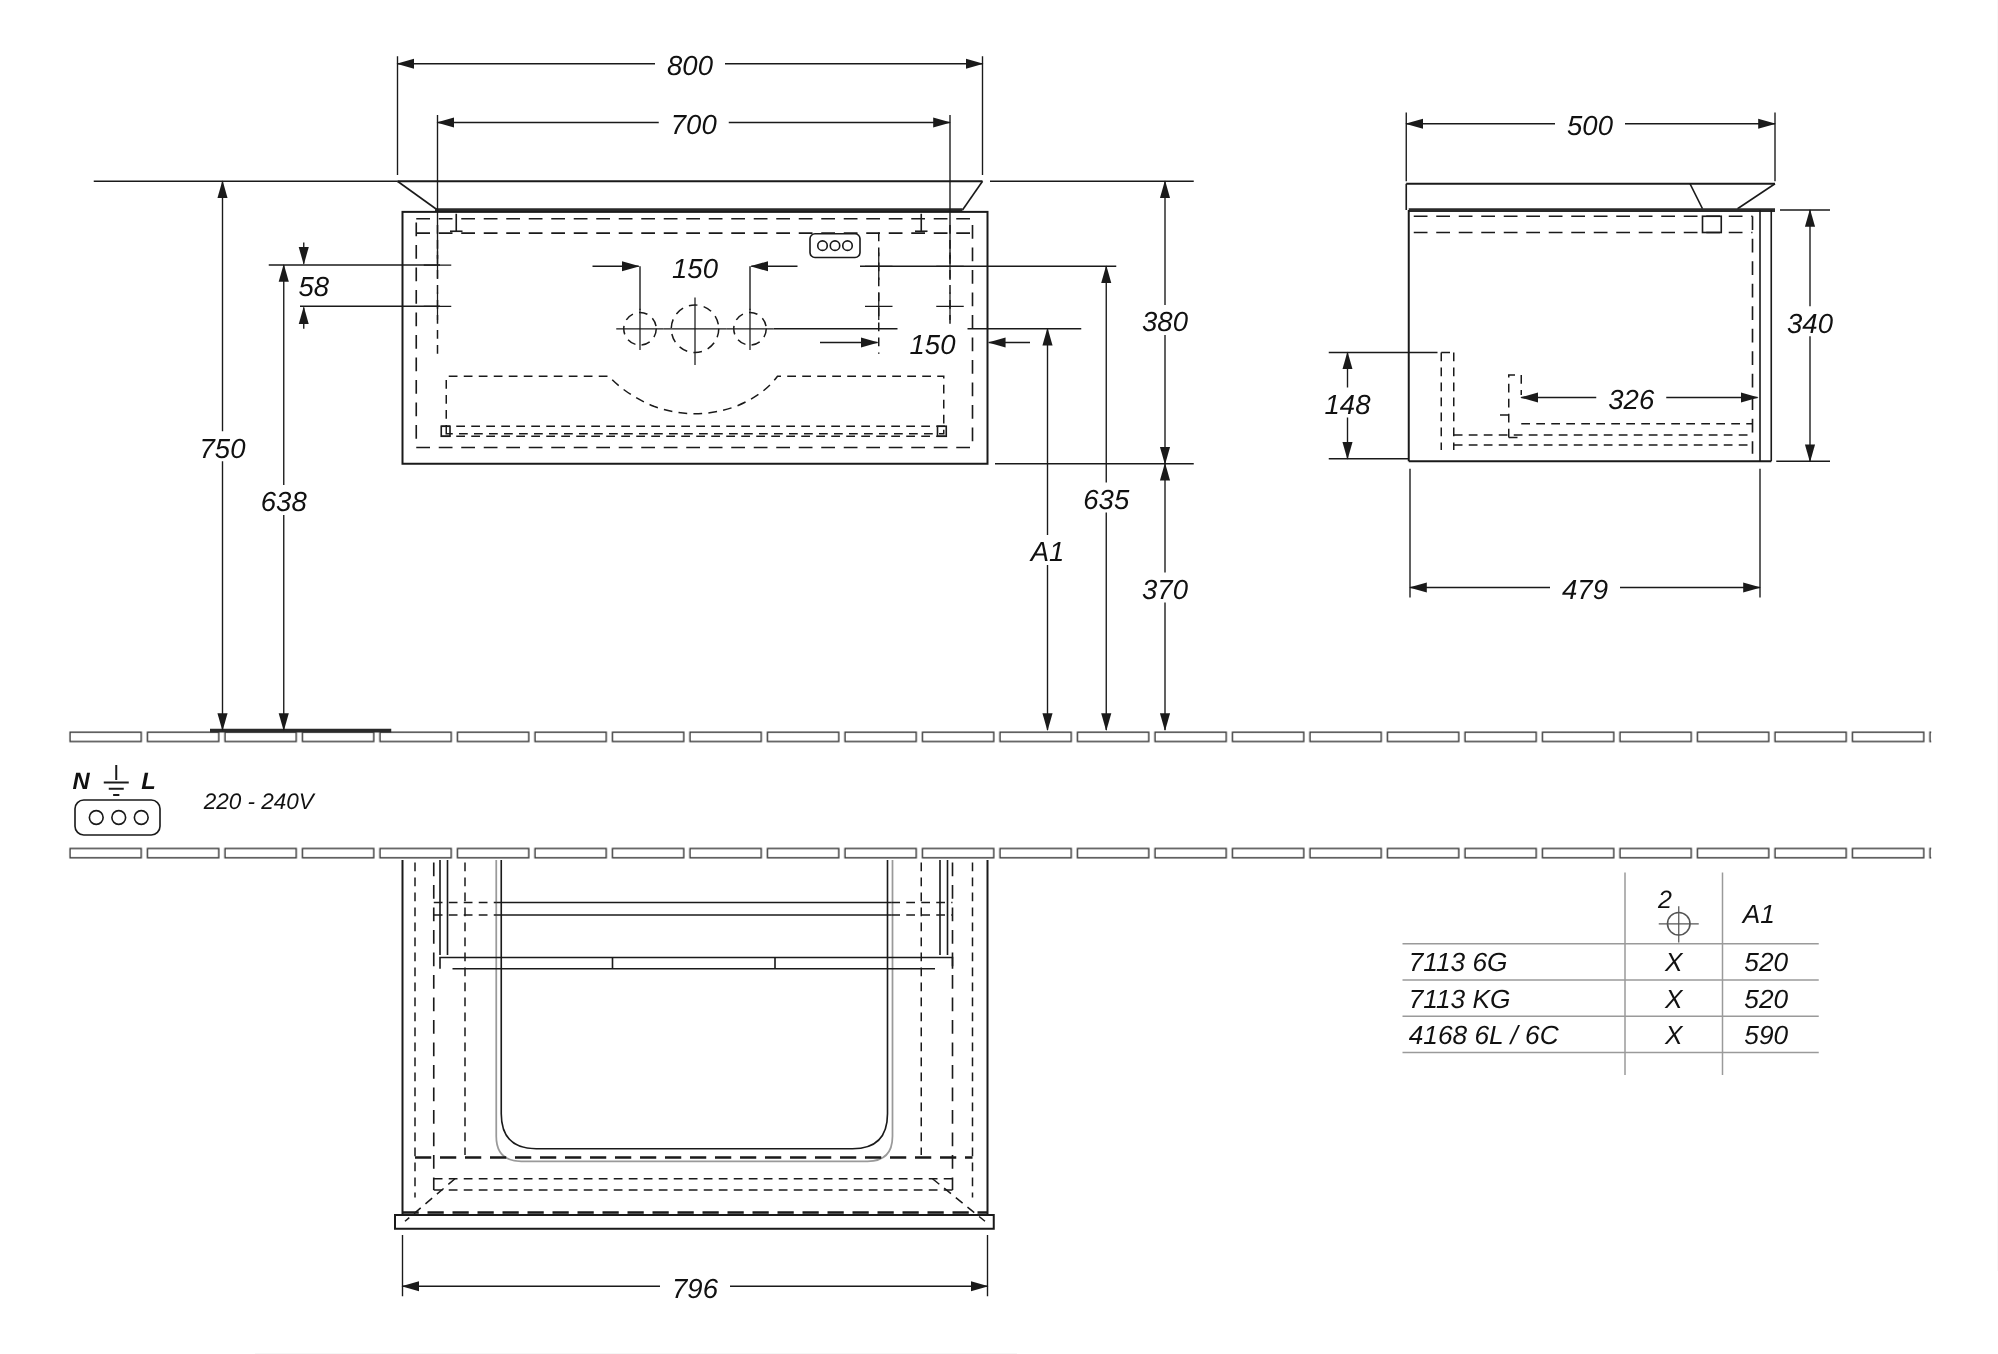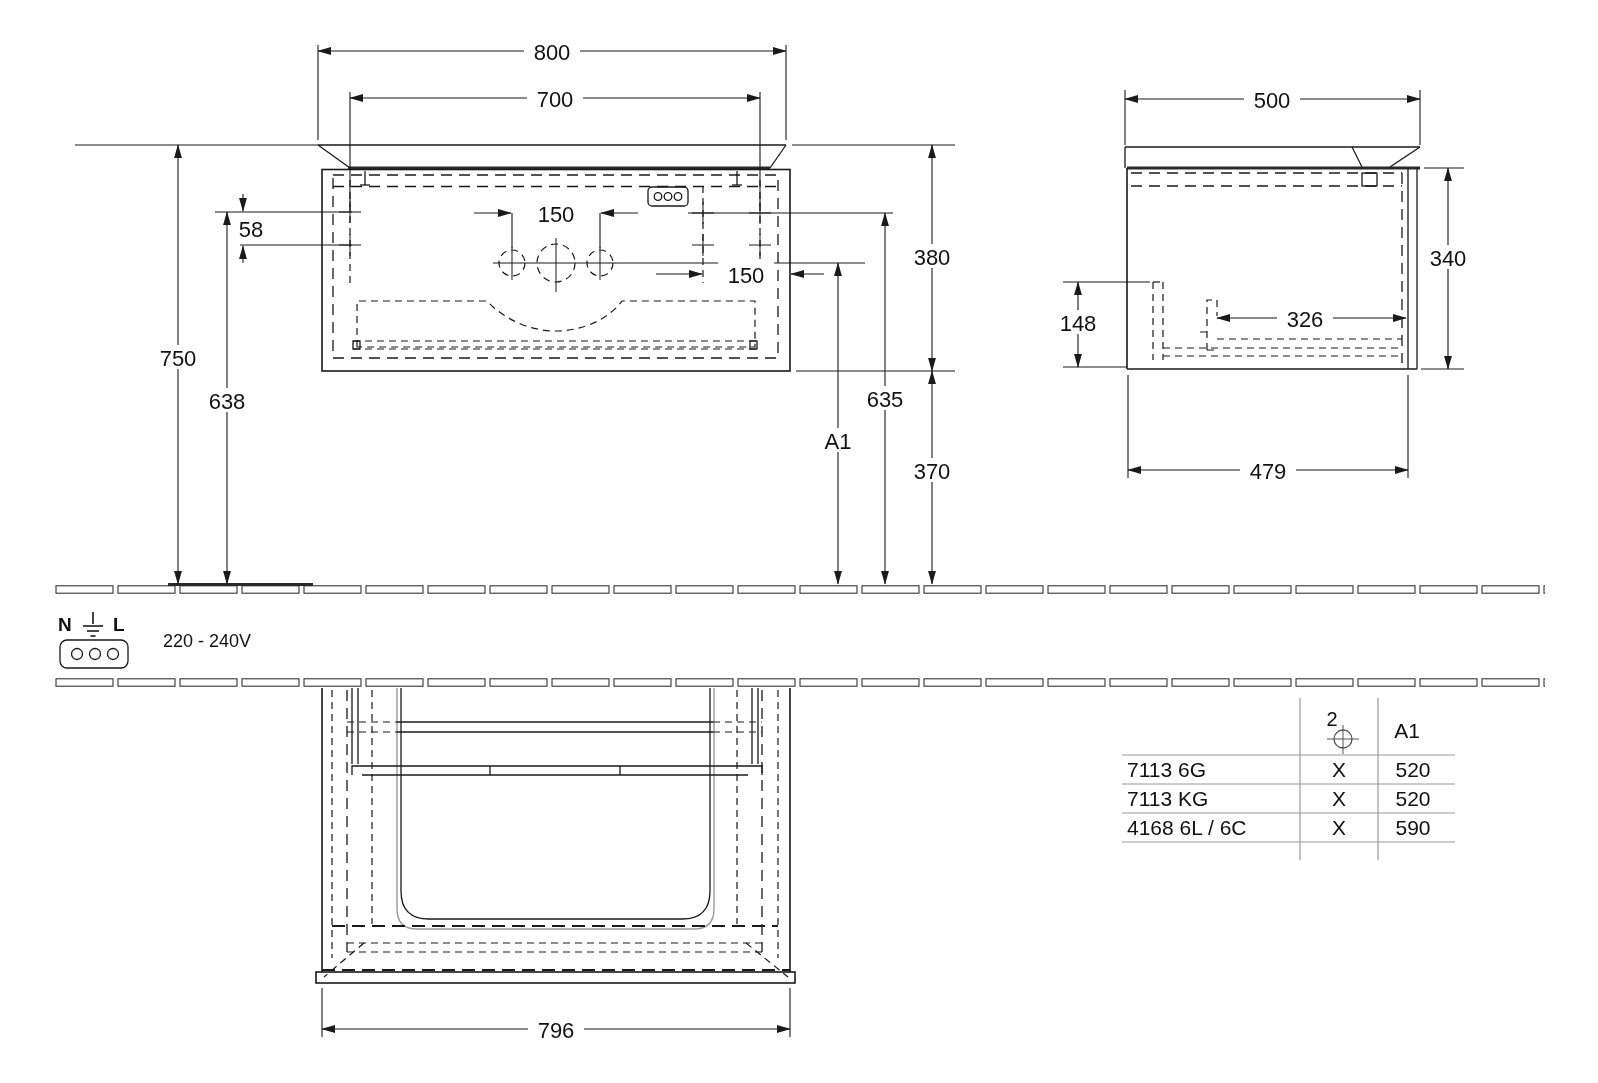--- a/index.html
+++ b/index.html
@@ -1,17 +1,17 @@
 <!DOCTYPE html>
 <html><head>
 <meta charset="utf-8">
 <style>
   html,body{margin:0;padding:0;background:#fff;}
   .stage{position:relative;width:1598px;height:1083px;background:#e5e5e5;overflow:hidden;
-         font-family:"Liberation Sans", sans-serif;}
+         font-family:"Liberation Sans", sans-serif;font-style:italic;}
   svg{display:block;}
   svg text{font-family:"Liberation Sans","DejaVu Sans",sans-serif;fill:#111;}
   .dim{font-size:22px;}
   .tbl{font-size:21px;}
   .tbl-h{font-size:20px;}
   .elec{font-size:19px;font-weight:bold;}
   .volt{font-size:18px;}
   .ln{stroke:#1a1a1a;stroke-width:1.3;fill:none;}
   .ln2{stroke:#1a1a1a;stroke-width:1.6;fill:none;}
   .thick{stroke:#2a2a2a;stroke-width:3;fill:none;}

